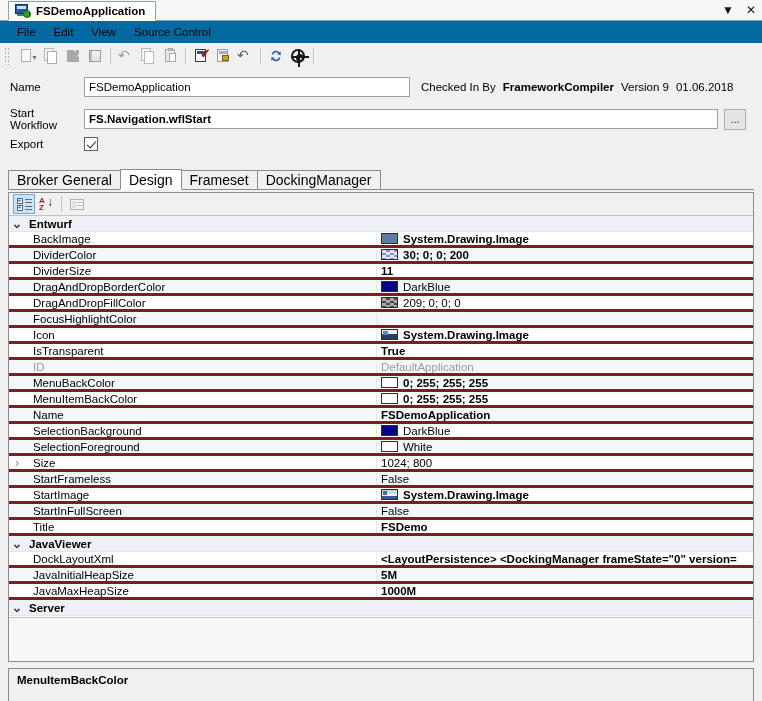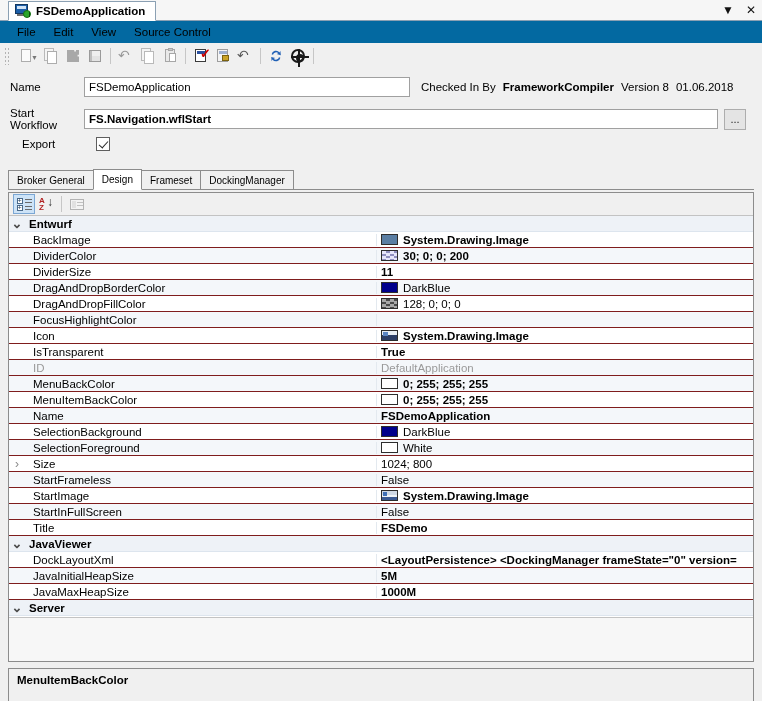--- a/index.html
+++ b/index.html
@@ -245,21 +245,21 @@
     position: relative;
     height: 20px;
     margin: 0 8px;
     display: flex; align-items: flex-end;
     border-bottom: 1px solid #8c8c8c;
     box-sizing: border-box;
   }
   .tabitem {
     height: 19px;
     padding: 0 8px;
-    font-size: 10px;
+    font-size: 14px;
     display: flex; align-items: center;
     background: #f0f0f0;
     border: 1px solid #8c8c8c;
     border-bottom: none;
     margin-right: -1px;
     box-sizing: border-box;
     position: relative;
     color: #000;
   }
   .tabitem.active {
@@ -325,21 +325,21 @@
   .pggrid {
     flex: 1;
     overflow: hidden;
     position: relative;
     background: #ffffff;
   }
   .prow {
     display: flex;
     height: 16px;
     align-items: center;
-    border-bottom: 1px solid #7f1d1d;
+    border-bottom: 3px solid #7f1d1d;
     box-sizing: border-box;
     font-size: 11.5px;
     white-space: nowrap;
   }
   .prow.alt { background: #f4f7fa; }
   .prow.cat {
     background: #eef2f7;
     font-weight: bold;
     border-bottom: 1px solid #dde5ee;
   }
@@ -521,32 +521,32 @@
   </div>
 
   <div class="form">
 
     <div class="frow" style="top:8px; left:0;">
       <div class="flabel">Name</div>
       <div class="ftext" style="width:326px;" placeholder="">FSDemoApplication</div>
       <div class="meta" style="margin-left:11px;">
         <span>Checked In By</span>
         <span class="b">FrameworkCompiler</span>
-        <span>Version 8</span>
+        <span>Version 9</span>
         <span>01.06.2018</span>
       </div>
     </div>
 
     <div class="frow" style="top:38px; left:0;justify-content:flex-end;">
       <div class="flabel">Start Workflow</div>
       <div class="ftext bold" style="width:634px;" placeholder="">FS.Navigation.wflStart</div>
       <div class="browse-btn" style="margin-left:6px;">...</div>
     </div>
 
-    <div class="frow" style="top:68px; left:12px;">
+    <div class="frow" style="top:68px; left:0;">
       <div class="flabel">Export</div>
       <div class="chk"></div>
     </div>
   </div>
 
   <div class="tabstrip" style="position:absolute; top:170px; width:746px;">
     <div class="tabitem">Broker General</div>
     <div class="tabitem active">Design</div>
     <div class="tabitem">Frameset</div>
     <div class="tabitem">DockingManager</div>
@@ -612,21 +612,21 @@
           <div class="pval">
             <span class="swatch" style="background: rgb(0, 0, 139);"></span>
             <span class="txt">DarkBlue</span>
           </div>
         </div>
         <div class="prow">
           <div class="pexpander"></div>
           <div class="pname">DragAndDropFillColor</div>
           <div class="pval">
             <span class="swatch" style="background: conic-gradient(rgb(74, 74, 74) 0deg, rgb(74, 74, 74) 25%, rgb(168, 168, 168) 0deg, rgb(168, 168, 168) 50%, rgb(74, 74, 74) 0deg, rgb(74, 74, 74) 75%, rgb(168, 168, 168) 0deg) 0% 0% / 8px 5px;"></span>
-            <span class="txt">128; 0; 0; 0</span>
+            <span class="txt">209; 0; 0; 0</span>
           </div>
         </div>
         <div class="prow alt">
           <div class="pexpander"></div>
           <div class="pname">FocusHighlightColor</div>
         </div>
         <div class="prow">
           <div class="pexpander"></div>
           <div class="pname">Icon</div>
           <div class="pval">

